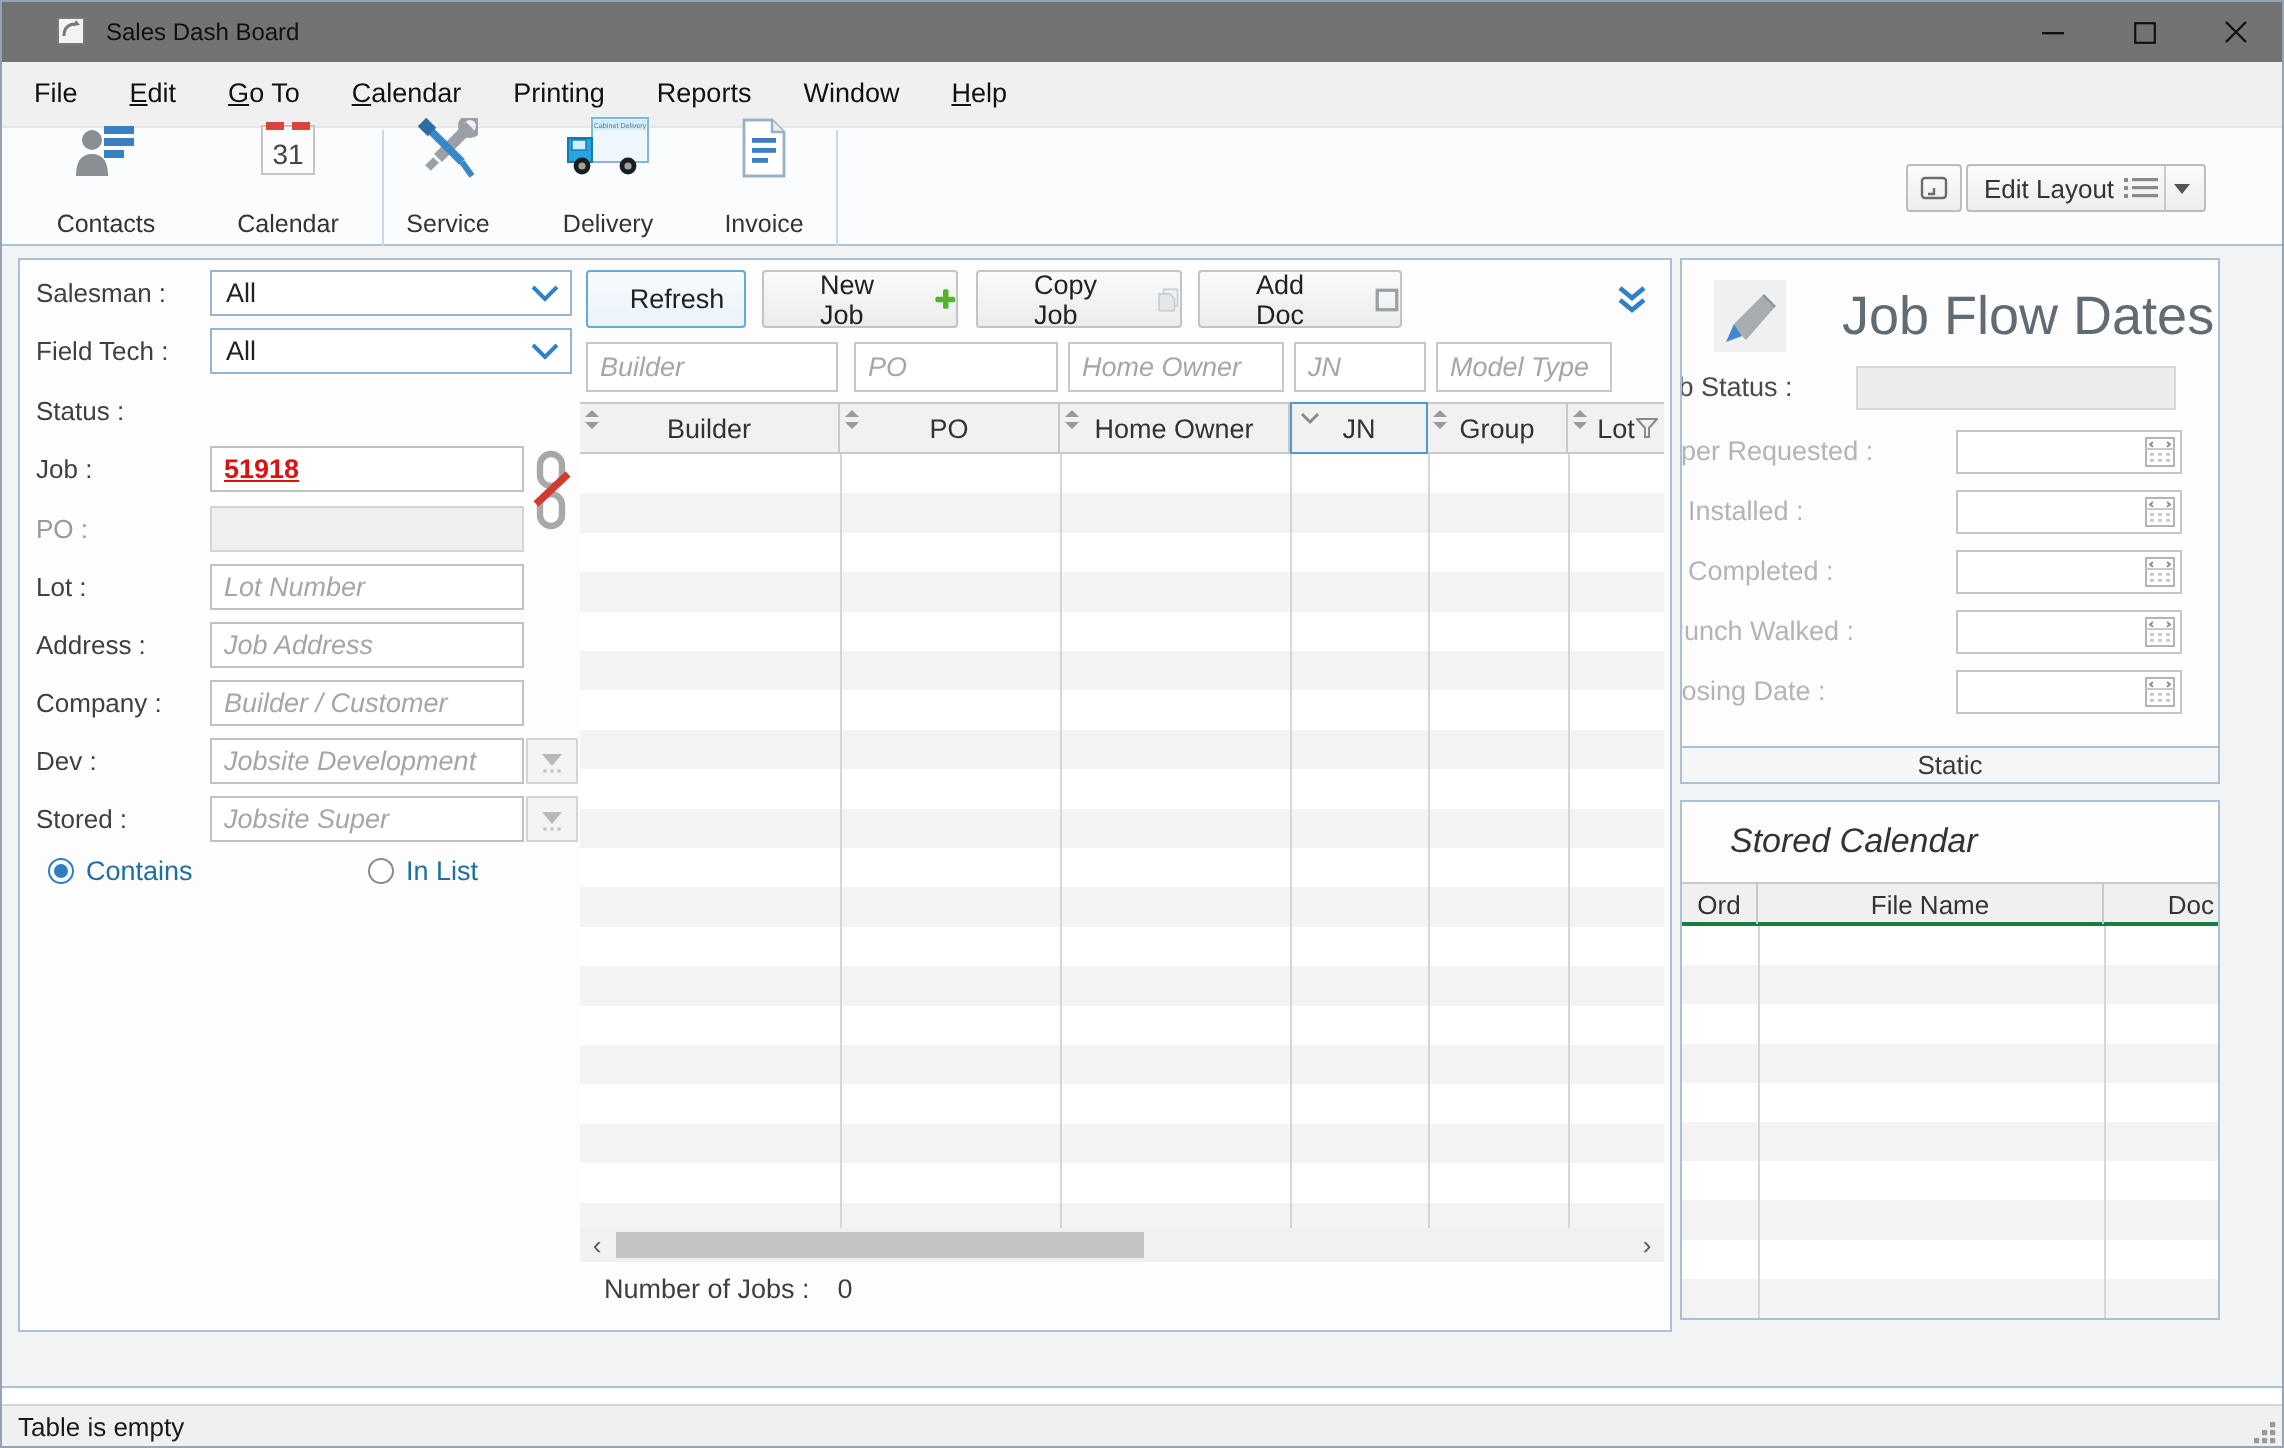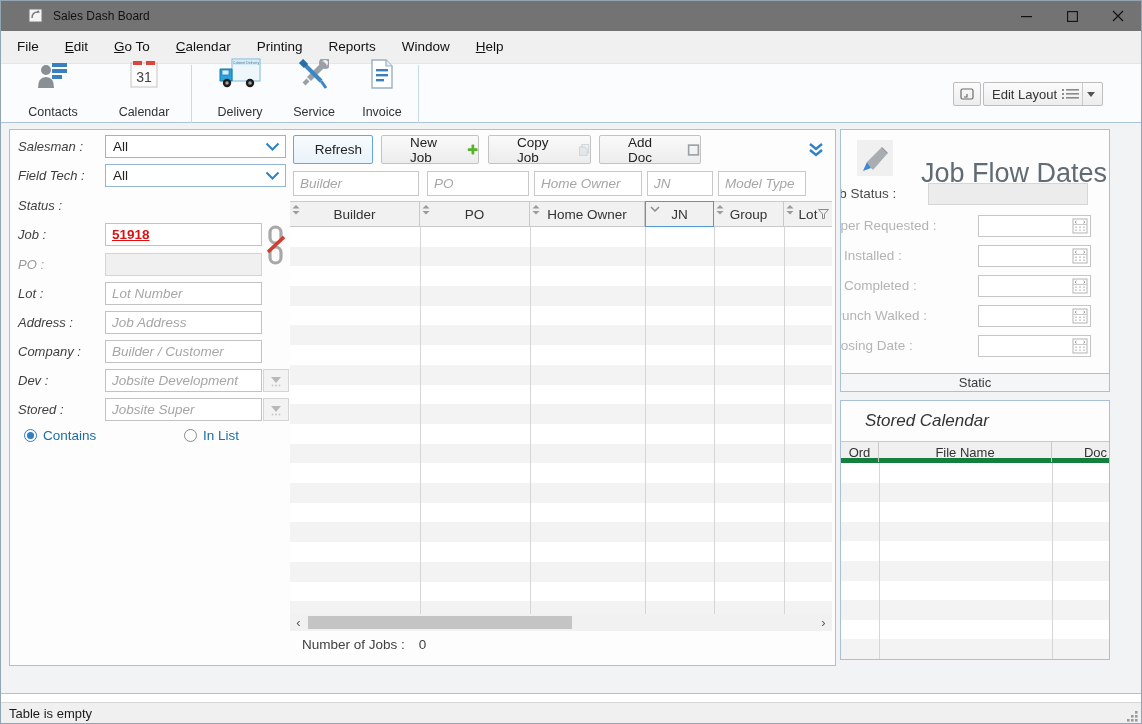--- a/index.html
+++ b/index.html
@@ -33,21 +33,21 @@
   .tb-el-caret { width:16px; display:flex; align-items:center; justify-content:center; }
 
   
   .main { position:absolute; left:0; top:122px; width:100%; height:571px; background:#f1f3f4; border-bottom:1px solid #a9c3da; }
   .panel { position:absolute; background:#fdfdfd; border:1px solid #a9c0d6; overflow:hidden; }
   .left-panel { left:8px; top:6px; width:827px; height:537px; }
   .jf-panel { left:839px; top:6px; width:270px; height:263px; }
   .sd-panel { left:839px; top:277px; width:270px; height:260px; }
 
   
-  .f-label { position:absolute; left:8px; height:23px; line-height:23px; font-size:13px; color:#3f3f3f; white-space:nowrap;font-style:italic; }
+  .f-label { position:absolute; left:8px; height:23px; line-height:23px; font-size:13px; color:#3f3f3f; white-space:nowrap; }
   .f-label.disabled { color:#9a9a9a; }
   .combo { position:absolute; left:95px; width:181px; height:23px; background:#fff; border:1px solid #94b6d4; }
   .combo-val { position:absolute; left:7px; top:0; line-height:21px; font-size:13.5px; color:#222; }
   .combo-chev { position:absolute; right:5px; top:6px; }
   .f-input { position:absolute; left:95px; width:157px; height:23px; border:1px solid #c2c2c2; background:#fff; font-family:"Liberation Sans",sans-serif; font-size:13.5px; padding:0 6px; color:#222; }
   .f-input::placeholder { color:#a6a6a6; font-style:italic; }
   .f-input.job { color:#dd1111; font-weight:bold; text-decoration:underline; }
   .f-input.disabled { background:#f0f0f0; border-color:#d4d4d4; }
   .dd-btn { position:absolute; left:253px; width:26px; height:23px; background:#f3f3f3; border:1px solid #d4d4d4; display:flex; flex-direction:column; align-items:center; justify-content:center; }
   .radio { position:absolute; width:13px; height:13px; border:1px solid #8a8a8a; border-radius:50%; background:#fff; }
@@ -73,31 +73,31 @@
     background:repeating-linear-gradient(to bottom,#ffffff 0,#ffffff 19.7px,#f3f3f3 19.7px,#f3f3f3 39.4px); }
   .vline { position:absolute; top:0; width:1px; height:100%; background:#d6d6d6; }
   .hscroll { position:absolute; left:280px; top:484px; width:542px; height:17px; background:#f1f1f1; }
   .sb-arrow { position:absolute; top:0; width:17px; height:17px; font-size:13px; color:#5a5a5a; display:flex; align-items:center; justify-content:center; }
   .sb-thumb { position:absolute; left:18px; top:2px; width:264px; height:13px; background:#c4c4c4; }
   .count { position:absolute; left:292px; top:507px; font-size:13.5px; color:#3f3f3f; }
   .count .val { margin-left:14px; }
 
   
   .jf-pencil { position:absolute; left:16px; top:10px; width:36px; height:36px; background:#f0f0f0; display:flex; align-items:center; justify-content:center; }
-  .jf-title { position:absolute; left:80px; top:13px; font-size:27px; color:#616b73; white-space:nowrap;margin-top:15px; }
+  .jf-title { position:absolute; left:80px; top:13px; font-size:27px; color:#616b73; white-space:nowrap; }
   .jf-lbl { position:absolute; font-size:13.5px; color:#b4b4b4; white-space:nowrap; line-height:22px; }
   .jf-lbl.status { color:#4a4a4a; }
   .jf-status-field { position:absolute; left:87px; top:53px; width:160px; height:22px; background:#ececec; border:1px solid #d6d6d6; }
   .date-field { position:absolute; left:137px; width:113px; height:22px; background:#fff; border:1px solid #c6c6c6; }
   .date-field svg { position:absolute; right:2px; top:2px; }
   .jf-footer { position:absolute; left:0; bottom:0; width:100%; height:18px; background:#f4f6f7; border-top:1px solid #a9c0d6; text-align:center; font-size:13px; color:#3a3a3a; line-height:17px; }
 
   
   .sd-title { position:absolute; left:24px; top:10px; font-size:17px; font-style:italic; color:#333; }
-  .sd-header { position:absolute; left:0; top:40px; width:100%; height:22px; display:flex; background:#f0f0f0; border-top:1px solid #c9c9c9; border-bottom:5px solid #15803d; }
+  .sd-header { position:absolute; left:0; top:40px; width:100%; height:22px; display:flex; background:#f0f0f0; border-top:1px solid #c9c9c9; border-bottom:2px solid #15803d; }
   .sd-h-cell { height:20px; border-right:1px solid #c9c9c9; font-size:13px; color:#333; display:flex; align-items:center; justify-content:center; }
   .sd-body { position:absolute; left:0; top:62px; width:100%; height:196px;
     background:repeating-linear-gradient(to bottom,#ffffff 0,#ffffff 19.6px,#f3f3f3 19.6px,#f3f3f3 39.2px); }
 
   
   .statusbar { position:absolute; left:0; top:701px; width:100%; height:23px; background:#f0f0f0; border-top:1px solid #d6d6d6; }
   .status-text { position:absolute; left:8px; top:0; line-height:22px; font-size:13px; color:#1a1a1a; }
   .grip { position:absolute; right:2px; bottom:2px; }
 </style>
 </head>
@@ -161,48 +161,48 @@
             <svg width="30" height="30" viewBox="0 0 30 30">
           <rect x="2" y="4" width="26" height="24" fill="#fcfcfc" stroke="#c4c4c4"></rect>
           <rect x="4" y="2" width="9" height="4" fill="#d9473c"></rect>
               <rect x="17" y="2" width="9" height="4" fill="#d9473c"></rect>
           <text x="15" y="23" text-anchor="middle" font-size="14" font-family="Liberation Sans, sans-serif" fill="#444">31</text>
         </svg>
           </span>
         <span class="tb-label">Calendar</span>
       </div>
       <div class="tb-sep"></div>
+      <div class="tb-item" style="width:64px">
+        <span class="ico">
+            <svg width="30" height="30" viewBox="0 0 30 30">
+          <path d="M24 2 L28 6 L12 22 L8 18 Z" fill="#9aa0a6"></path>
+          <circle cx="26" cy="4" r="4.5" fill="none" stroke="#9aa0a6" stroke-width="3"></circle>
+          <path d="M5 25 L9 21" stroke="#9aa0a6" stroke-width="4"></path>
+          <path d="M4 4 L22 22" stroke="#3a87c8" stroke-width="4"></path>
+          <path d="M2 2 L7 7" stroke="#2d6da3" stroke-width="6"></path>
+          <path d="M22 22 L27 29" stroke="#3a87c8" stroke-width="3"></path>
+        </svg>
+          </span>
+        <span class="tb-label">Service</span>
+      </div>
       <div class="tb-item" style="width:84px;margin-left:6px">
         <span class="ico">
             <svg width="44" height="32" viewBox="0 0 44 32">
           <rect x="14" y="2" width="28" height="22" fill="#eef7fc" stroke="#7fb8d8"></rect>
           <rect x="15" y="3" width="26" height="5" fill="#d3ecf8"></rect>
           <text x="28" y="7" text-anchor="middle" font-size="3.6" font-family="Liberation Sans, sans-serif" fill="#5a7c92">Cabinet Delivery</text>
           <path d="M2 12 L12 12 L14 12 L14 24 L2 24 Z" fill="#29a3e0" stroke="#1579ad"></path>
           <rect x="4" y="13" width="7" height="5" fill="#cfeefe" stroke="#1579ad" stroke-width="0.7"></rect>
           <circle cx="9" cy="26" r="4.2" fill="#1c1c1c"></circle>
               <circle cx="9" cy="26" r="1.8" fill="#9aa0a4"></circle>
           <circle cx="32" cy="26" r="4.2" fill="#1c1c1c"></circle>
               <circle cx="32" cy="26" r="1.8" fill="#9aa0a4"></circle>
         </svg>
           </span>
         <span class="tb-label">Delivery</span>
-      </div>
-      <div class="tb-item" style="width:64px">
-        <span class="ico">
-            <svg width="30" height="30" viewBox="0 0 30 30">
-          <path d="M24 2 L28 6 L12 22 L8 18 Z" fill="#9aa0a6"></path>
-          <circle cx="26" cy="4" r="4.5" fill="none" stroke="#9aa0a6" stroke-width="3"></circle>
-          <path d="M5 25 L9 21" stroke="#9aa0a6" stroke-width="4"></path>
-          <path d="M4 4 L22 22" stroke="#3a87c8" stroke-width="4"></path>
-          <path d="M2 2 L7 7" stroke="#2d6da3" stroke-width="6"></path>
-          <path d="M22 22 L27 29" stroke="#3a87c8" stroke-width="3"></path>
-        </svg>
-          </span>
-        <span class="tb-label">Service</span>
       </div>
       <div class="tb-item" style="width:72px">
         <span class="ico">
             <svg width="24" height="30" viewBox="0 0 24 30">
           <path d="M2 1 L16 1 L22 7 L22 29 L2 29 Z" fill="#fff" stroke="#9ab0c4" stroke-width="1.4"></path>
           <path d="M16 1 L16 7 L22 7" fill="#e8eef4" stroke="#9ab0c4" stroke-width="1.2"></path>
           <rect x="6" y="10" width="12" height="2.4" fill="#3a7fc1"></rect>
               <rect x="6" y="15" width="12" height="2.4" fill="#3a7fc1"></rect>
               <rect x="6" y="20" width="8" height="2.4" fill="#3a7fc1"></rect>
         </svg>

